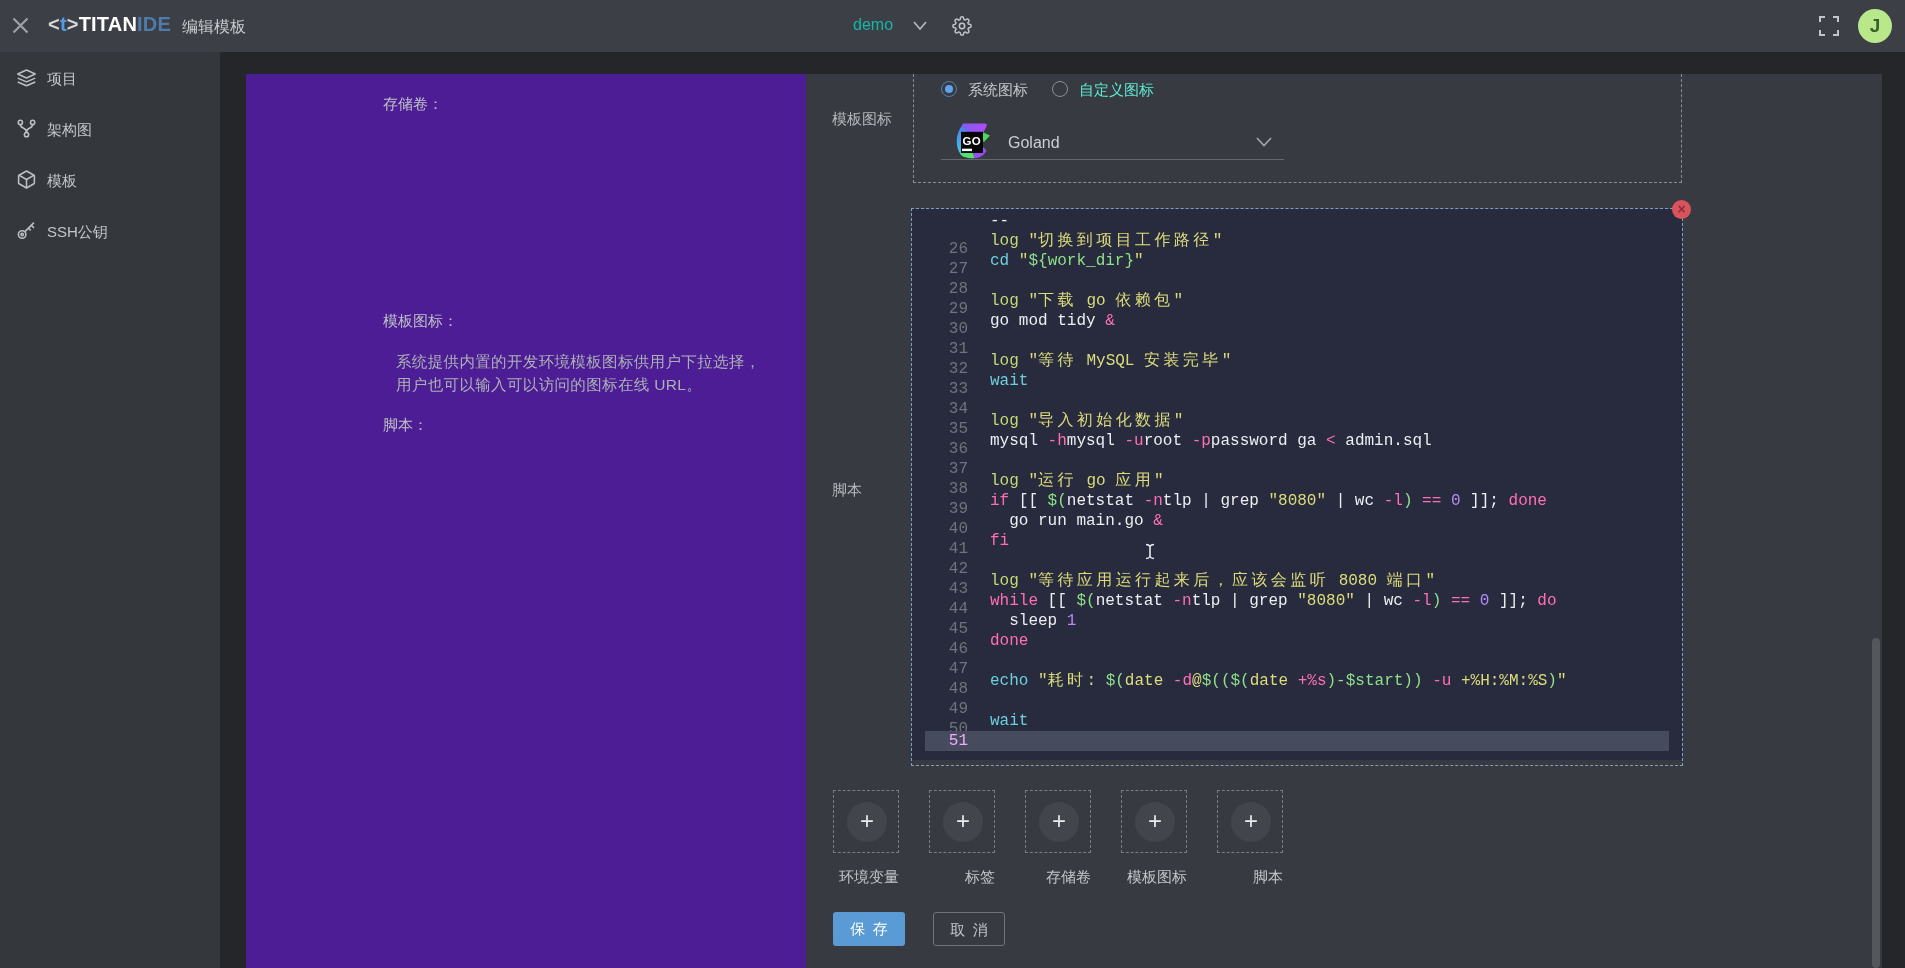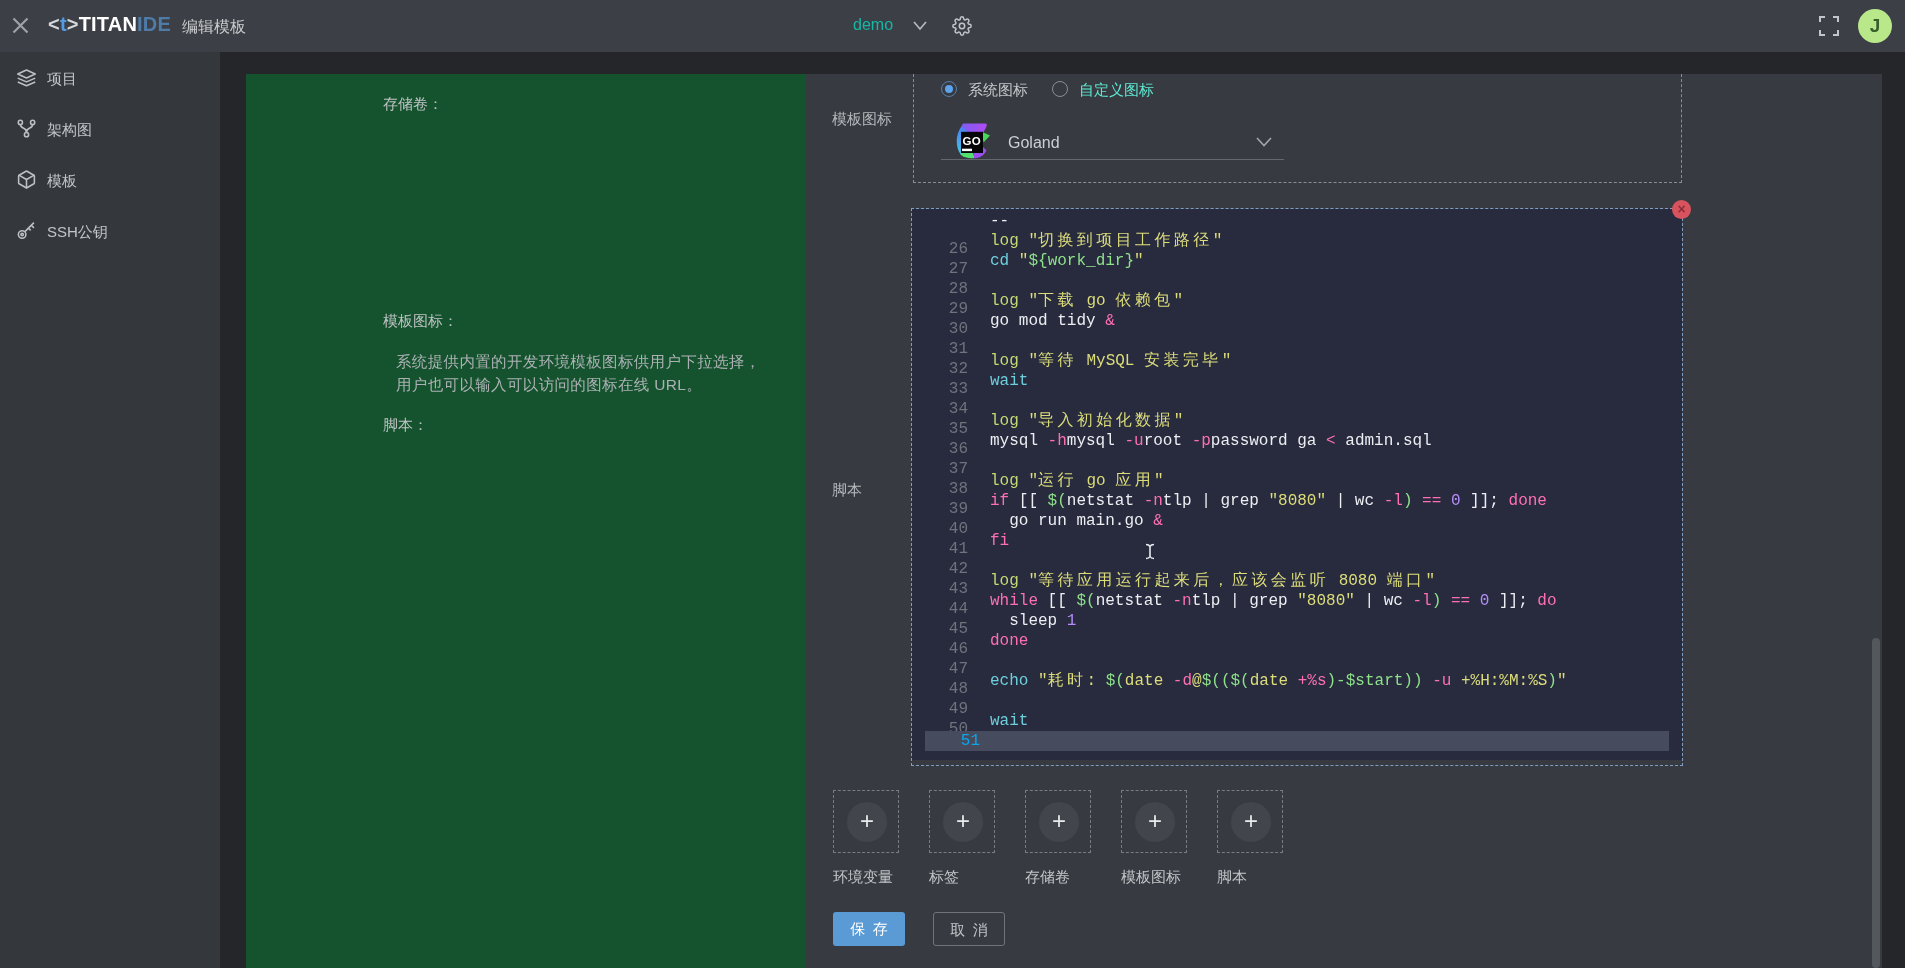--- a/index.html
+++ b/index.html
@@ -1,32 +1,32 @@
 <!DOCTYPE html>
 <html><head><meta charset="utf-8"><style>
 *{margin:0;padding:0;box-sizing:border-box}
 html,body{width:1905px;height:968px;overflow:hidden;background:#24262a;font-family:"Liberation Sans",sans-serif}
 .abs{position:absolute}
 #topbar{position:absolute;left:0;top:0;width:1905px;height:52px;background:#3c3f45}
 #sidebar{position:absolute;left:0;top:52px;width:220px;height:916px;background:#34373c}
-#desc{position:absolute;left:246px;top:74px;width:560px;height:894px;background:#14532d}
+#desc{position:absolute;left:246px;top:74px;width:560px;height:894px;background:#4c1d95}
 #form{position:absolute;left:806px;top:74px;width:1076px;height:894px;background:#373a40;overflow:hidden}
 .sideitem{position:absolute;left:0;width:219px;height:24px;color:#c3c6c9;font-size:15px}
 .sideitem svg{position:absolute;left:16px;top:0px}
 .sideitem span{position:absolute;left:47px;top:3px}
 .h{color:#bfc2c5;font-size:15px}
 .p{color:#adb1b5;font-size:15.5px;letter-spacing:0.35px;line-height:23px}
 #code{position:absolute;left:105px;top:134px;width:772px;height:558px;border:1px dashed #7f9ec2;background:transparent}
 #codebg{position:absolute;left:0;top:0;width:770px;height:551px;background:#272b3d;overflow:hidden}
 pre{font-family:"Liberation Mono",monospace;font-size:16px;line-height:20px;color:#eceef2}
 .k{color:#ff6fb3}.c{color:#6ecfdc}.l{color:#c4da73}.s{color:#dcdc7a}.v{color:#8ee08a}.n{color:#b48cfa}
 .j{letter-spacing:3.4px}
 .pbox{position:absolute;top:716px;width:66px;height:63px;border:1px dashed #797d83}
 .pcirc{position:absolute;left:13px;top:11px;width:40px;height:40px;border-radius:50%;background:#42464c;color:#e8eaec;text-align:center;font-size:24px;line-height:38px;font-weight:400}
-.plabel{position:absolute;top:794px;color:#c3c6c9;font-size:15px;text-align:left}
+.plabel{position:absolute;top:794px;color:#c3c6c9;font-size:15px;text-align:right}
 </style></head>
 <body>
 
 <div id="topbar">
   <svg class="abs" style="left:12px;top:17px" width="17" height="17" viewBox="0 0 17 17">
       <path d="M1.5 1.5 L15.5 15.5 M15.5 1.5 L1.5 15.5" stroke="#9ea1a6" stroke-width="2.2" fill="none"></path>
     </svg>
   <div class="abs" style="left:48px;top:13px;font-size:20px;font-weight:bold;color:#d6d8da;letter-spacing:0.2px"><span style="font-weight:600">&lt;</span><span style="color:#539be2;font-weight:600">t</span><span style="font-weight:600">&gt;</span><span style="color:#fff">TITAN</span><span style="color:#4f7ba8">IDE</span></div>
   <div class="abs" style="left:182px;top:17px;font-size:16px;color:#c9cbce">编辑模板</div>
   <div class="abs" style="left:853px;top:16px;font-size:16px;color:#14b8a6">demo</div>
@@ -173,21 +173,21 @@
 
 <span class="l">log</span> <span class="s">"<span class="j">等待应用运行起来后，应该会监听</span> 8080 <span class="j">端口</span>"</span>
 <span class="k">while</span> [[ <span class="v">$(</span>netstat <span class="k">-n</span>tlp | grep <span class="s">"8080"</span> | wc <span class="k">-l</span><span class="v">)</span> <span class="k">==</span> <span class="n">0</span> ]]; <span class="k">do</span>
   sleep <span class="n">1</span>
 <span class="k">done</span>
 
 <span class="c">echo</span> <span class="s">"<span class="j">耗时</span>: <span class="v">$(</span>date <span class="k">-d</span>@<span class="v">$(($(</span>date <span class="k">+%s</span><span class="v">)-$start))</span> <span class="k">-u</span> +%H:%M:%S<span class="v">)</span>"</span>
 
 <span class="c">wait</span></pre>
       <div id="hl51" style="position:absolute;left:13px;top:522px;width:744px;height:20px;background:#464b5e"></div>
-      <div id="num51" style="position:absolute;left:12px;top:522px;width:56px;text-align:right;font-family:'Liberation Mono',monospace;font-size:16px;line-height:20px;color:#0ea5e9">51</div>
+      <div id="num51" style="position:absolute;left:0;top:522px;width:56px;text-align:right;font-family:'Liberation Mono',monospace;font-size:16px;line-height:20px;color:#f0abfc">51</div>
     </div>
     <svg style="position:absolute;left:231px;top:334px" width="14" height="17" viewBox="0 0 14 17">
         <path d="M3 1.5 C5 1.5 6.5 2.5 7 3.5 C7.5 2.5 9 1.5 11 1.5 M7 3.5 L7 13.5 M3 15.5 C5 15.5 6.5 14.5 7 13.5 C7.5 14.5 9 15.5 11 15.5" stroke="#e8ebef" stroke-width="1.6" fill="none"></path>
       </svg>
     <div style="position:absolute;right:-9px;top:-9px;width:19px;height:19px;border-radius:50%;background:#d9535f;color:#8d2f3a;font-size:14px;font-weight:bold;text-align:center;line-height:18px">×</div>
   </div>
 
   <div class="pbox" style="left:27px">
       <div class="pcirc">+</div>
     </div>

